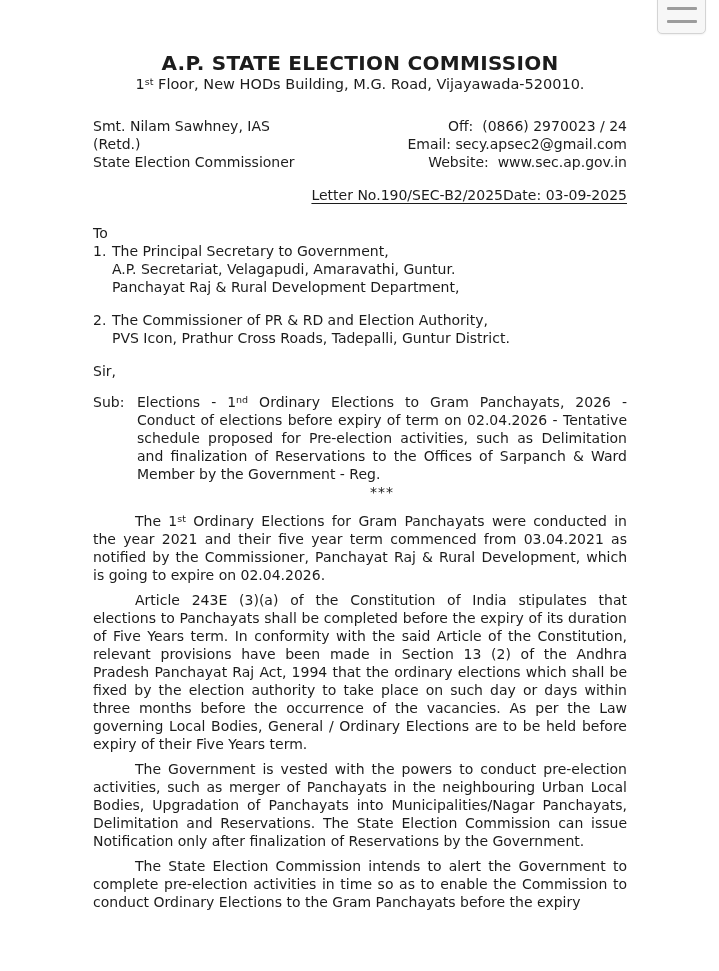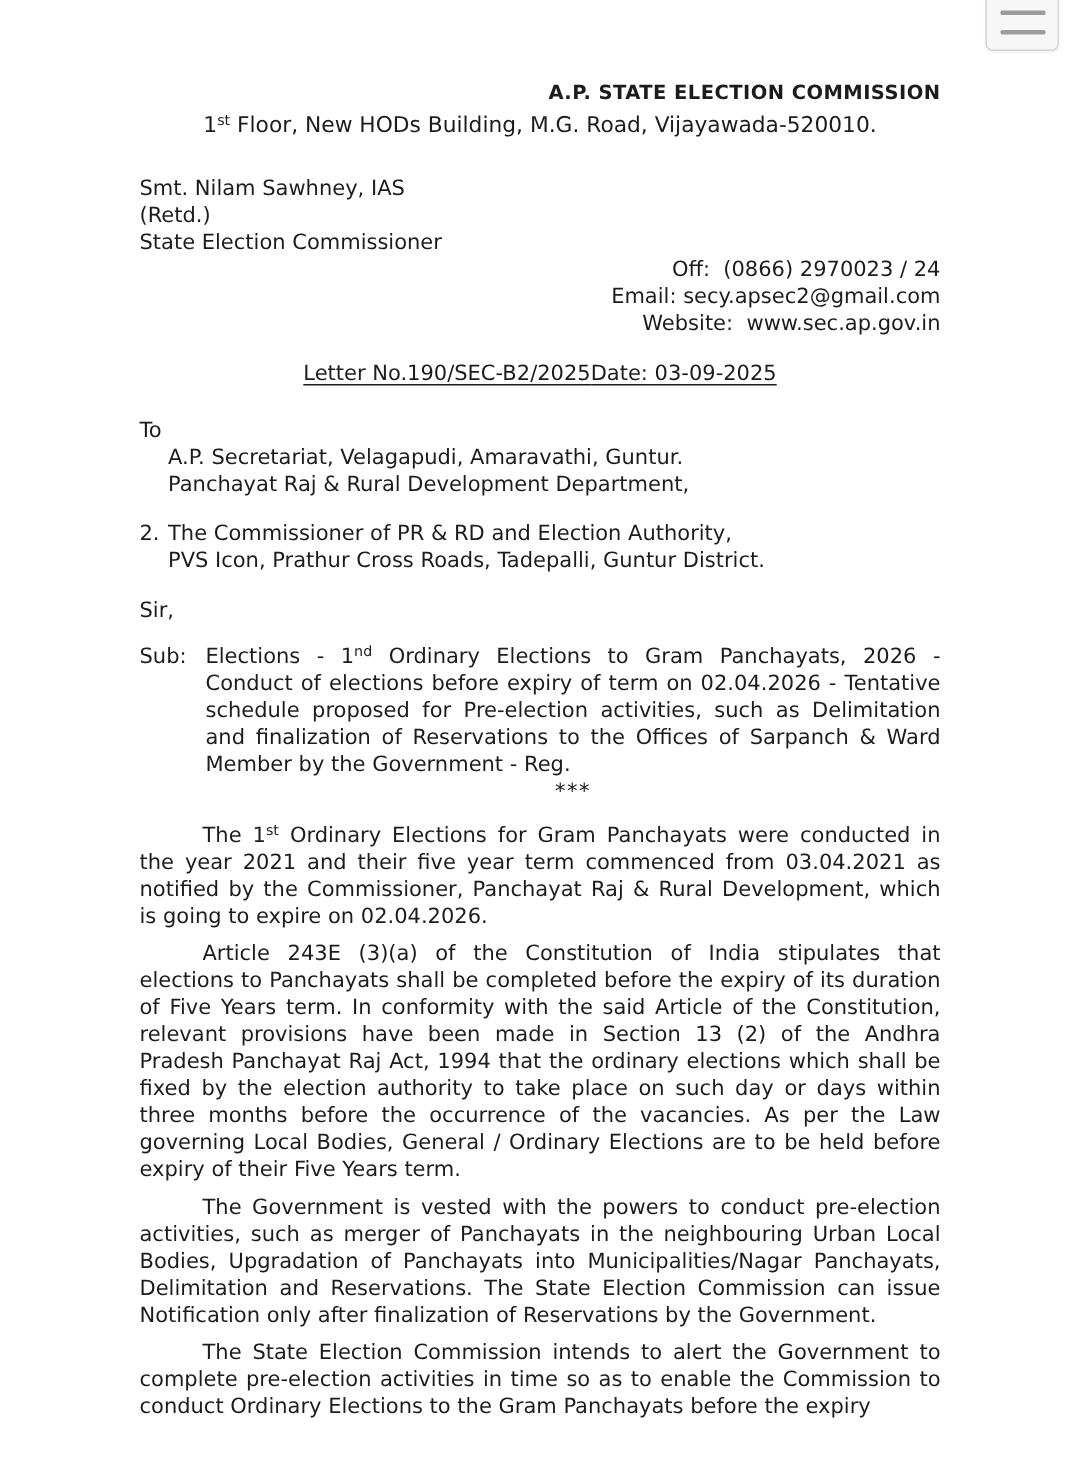--- a/index.html
+++ b/index.html
@@ -43,48 +43,47 @@
   .doc {
     position: absolute;
     left: 93px;
     top: 0;
     width: 534px;
     padding-top: 54px;
     font-size: 14px;
     line-height: 18px;
   }
   .title {
-    text-align: right;
+    text-align: center;
     font-weight: bold;
-    font-size: 13px;
+    font-size: 20px;
     letter-spacing: 0.3px;
     line-height: 18px;
   }
   .address {
     text-align: center;
     font-size: 14.5px;
     margin-top: 3px;
     line-height: 18px;
   }
   sup { font-size: 9.5px; line-height: 0; vertical-align: 4.5px; }
 
   .hdr-row {
     margin-top: 24px;
     display: flex;
     justify-content: space-between;
     line-height: 18px;
-    flex-direction: column;
   }
   .contact { text-align: right; }
   .contact div, .officer div { white-space: pre; }
 
   .ref-row {
     margin-top: 15px;
     display: flex;
-    justify-content: center;
+    justify-content: flex-end;
     line-height: 18px;
   }
   .u { text-decoration: underline; text-underline-offset: 2.5px; }
 
   .to-label { margin-top: 20px; line-height: 18px; }
   .recipient { line-height: 18px; }
   .recipient .r-num { display: inline-block; width: 19px; }
   .recipient .r-cont { padding-left: 19px; }
   .r2 { margin-top: 15px; }
   .salutation { margin-top: 15px; line-height: 18px; }
@@ -133,20 +132,21 @@
     </div>
 
     <div class="ref-row">
       <span class="u">Letter No.190/SEC-B2/2025</span>
       <span class="u">Date: 03-09-2025</span>
     </div>
 
     <div class="to-label">To</div>
 
     <div class="recipient">
+      <div class="r-first"><span class="r-num">1.</span><span>The Principal Secretary to Government,</span></div>
       <div class="r-cont">A.P. Secretariat, Velagapudi, Amaravathi, Guntur.</div>
       <div class="r-cont">Panchayat Raj &amp; Rural Development Department,</div>
     </div>
 
     <div class="recipient r2">
       <div class="r-first"><span class="r-num">2.</span><span>The Commissioner of PR &amp; RD and Election Authority,</span></div>
       <div class="r-cont">PVS Icon, Prathur Cross Roads, Tadepalli, Guntur District.</div>
     </div>
 
     <div class="salutation">Sir,</div>

